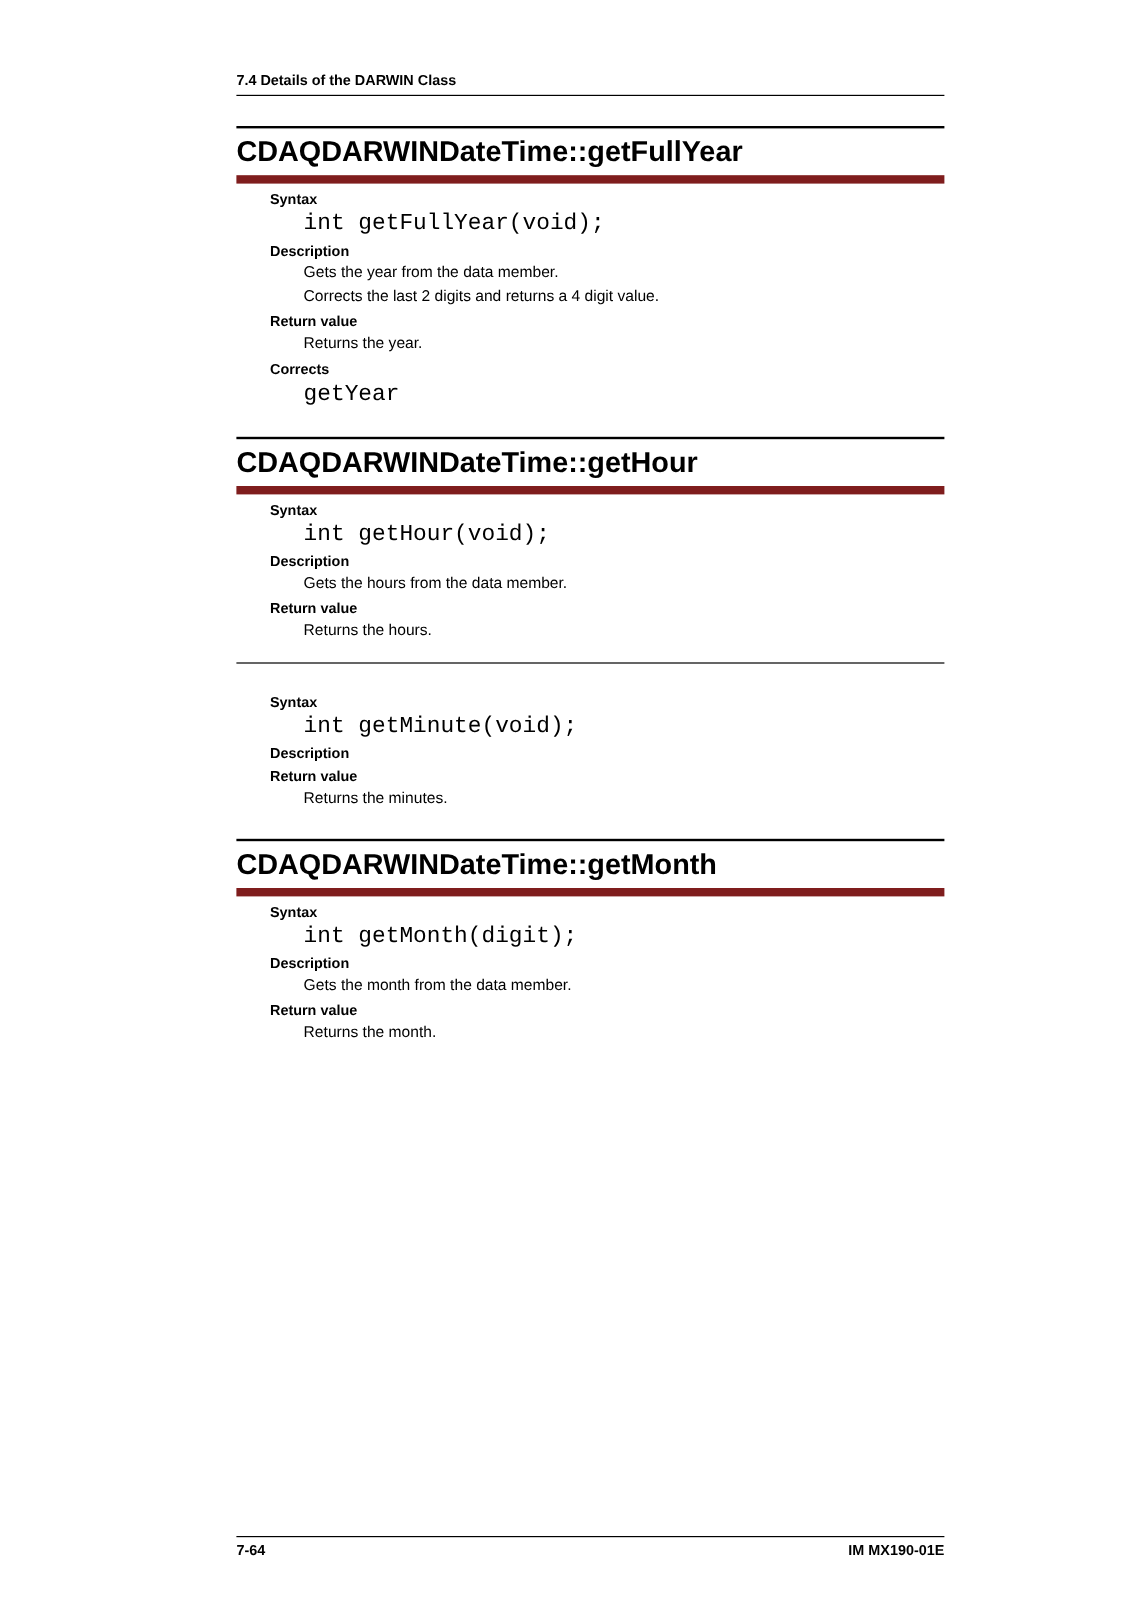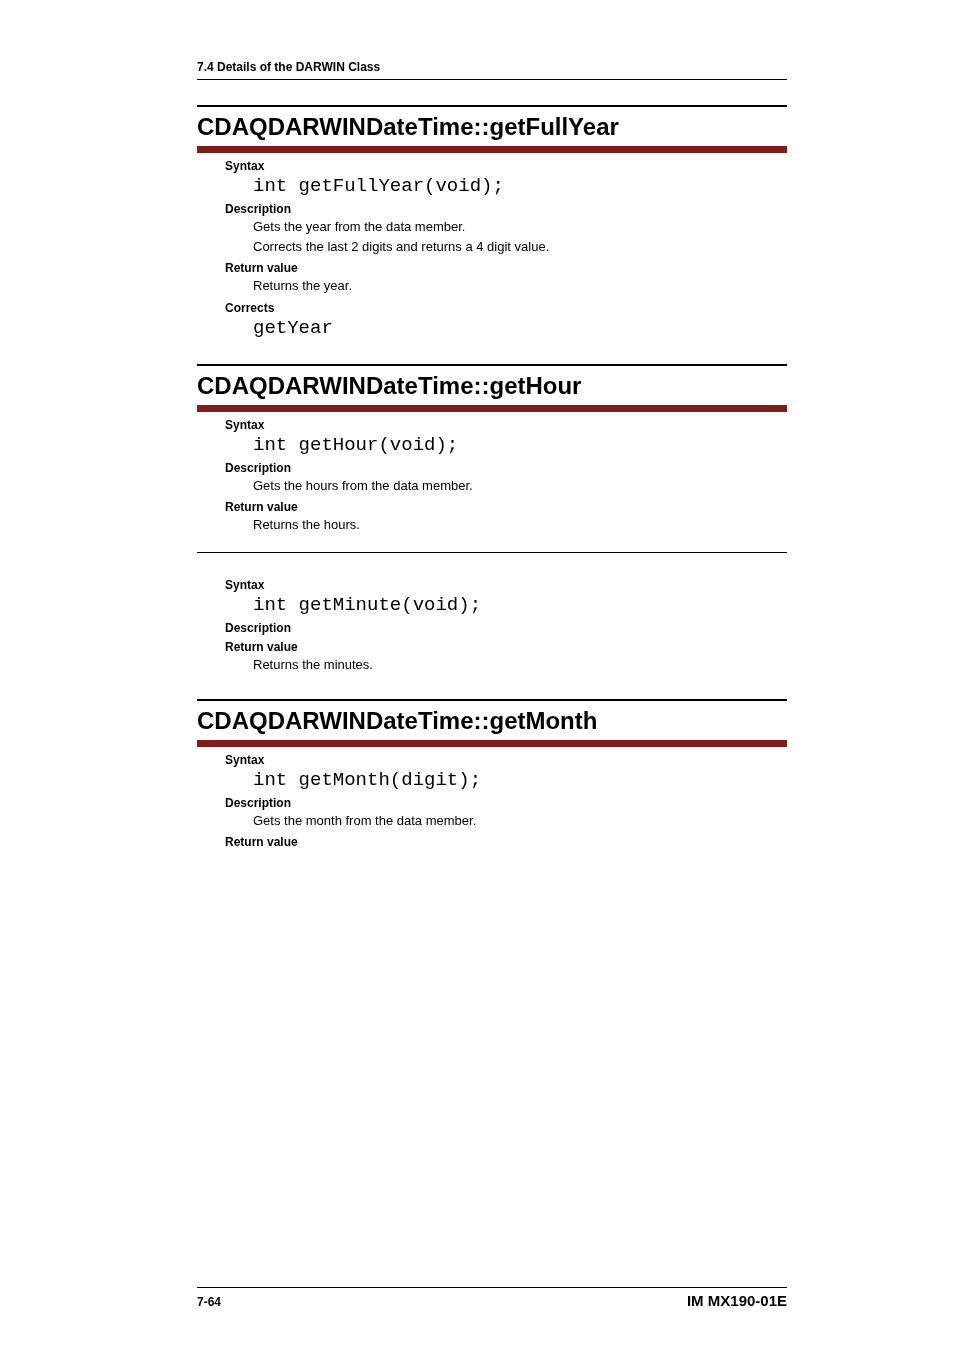--- a/index.html
+++ b/index.html
@@ -50,35 +50,35 @@
     margin: 2px 0 2px 56px;
     line-height: 1.4;
   }
   .bottom-rule {
     border-bottom: 1px solid #000;
     height: 0;
     margin-top: 18px;
   }
   .footer {
     position: absolute;
-    bottom: 42px;
+    bottom: 52px;
     left: 110px;
     right: 80px;
     border-top: 1px solid #000;
     display: flex;
     justify-content: space-between;
     align-items: flex-end;
     padding-top: 4px;
   }
   .footer-left {
     font-size: 12px;
     font-weight: bold;
   }
   .footer-right {
-    font-size: 15px;
+    font-size: 12px;
     font-weight: bold;
   }
 </style>
 </head>
 <body>
 
 <div class="page">
 
   <div class="page-header">7.4  Details of the DARWIN Class</div>
 
@@ -112,20 +112,21 @@
         <div class="heading">Return value</div>
         <div class="text-line">Returns the minutes.</div>
       </div>
       <div class="entry">
         <div class="entry-title">CDAQDARWINDateTime::getMonth</div>
         <div class="heading">Syntax</div>
         <div class="code-line">int getMonth(digit);</div>
         <div class="heading">Description</div>
         <div class="text-line">Gets the month from the data member.</div>
         <div class="heading">Return value</div>
+        <div class="text-line">Returns the month.</div>
       </div>
     </div>
 
   <div class="footer">
     <span class="footer-left">7-64</span>
     <span class="footer-right">IM MX190-01E</span>
   </div>
 
 </div>
 

